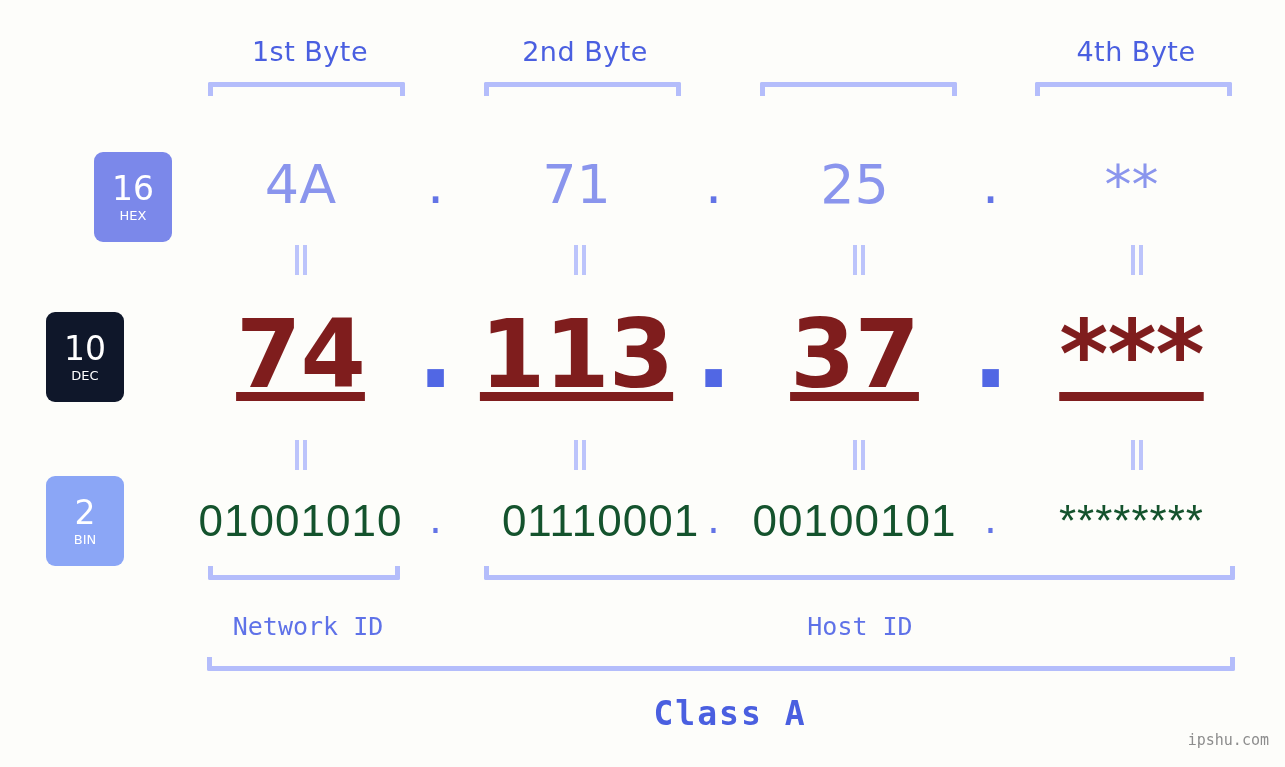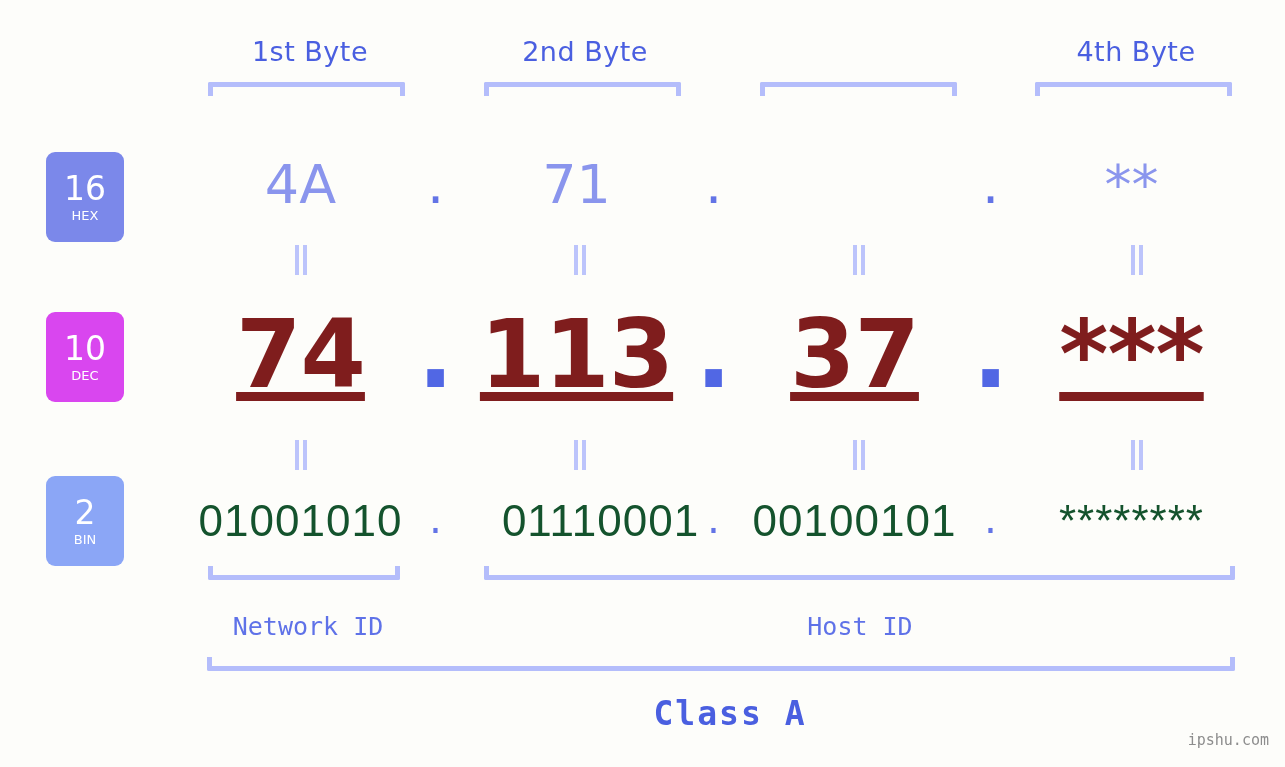--- a/index.html
+++ b/index.html
@@ -71,22 +71,22 @@
     font-size: 33px;
     line-height: 1;
     font-family: "DejaVu Sans", sans-serif;
   }
   .badge .nm {
     font-size: 13px;
     line-height: 1;
     margin-top: 4px;
     font-family: "DejaVu Sans", sans-serif;
   }
-  .badge-hex { background: #7b88ea; }
-  .badge-dec { background: #d946ef; }
+  .badge-hex { background: #7b88ea; margin-left: 48px; }
+  .badge-dec { background: #0f172a; }
   .badge-bin { background: #8ba6f6; }
 
   
   .val {
     position: absolute;
     text-align: center;
     white-space: nowrap;
   }
 
   .hex-val {
@@ -217,20 +217,21 @@
   </div>
   <div class="badge badge-bin" style="top:476px;">
     <span class="num">2</span>
     <span class="nm">BIN</span>
   </div>
 
   <div class="val hex-val" style="left:198px;width:205px;">4A</div>
   <div class="val hex-dot" style="left:403px;width:65px;">.</div>
   <div class="val hex-val" style="left:474px;width:205px;">71</div>
   <div class="val hex-dot" style="left:681px;width:65px;">.</div>
+  <div class="val hex-val" style="left:752px;width:205px;">25</div>
   <div class="val hex-dot" style="left:958px;width:65px;">.</div>
   <div class="val hex-val" style="left:1029px;width:205px;">**</div>
 
   <div class="eq" style="left:293px;top:245px;">
       <i class="a"></i>
       <i class="b"></i>
     </div>
   <div class="eq" style="left:572px;top:245px;">
       <i class="a"></i>
       <i class="b"></i>

